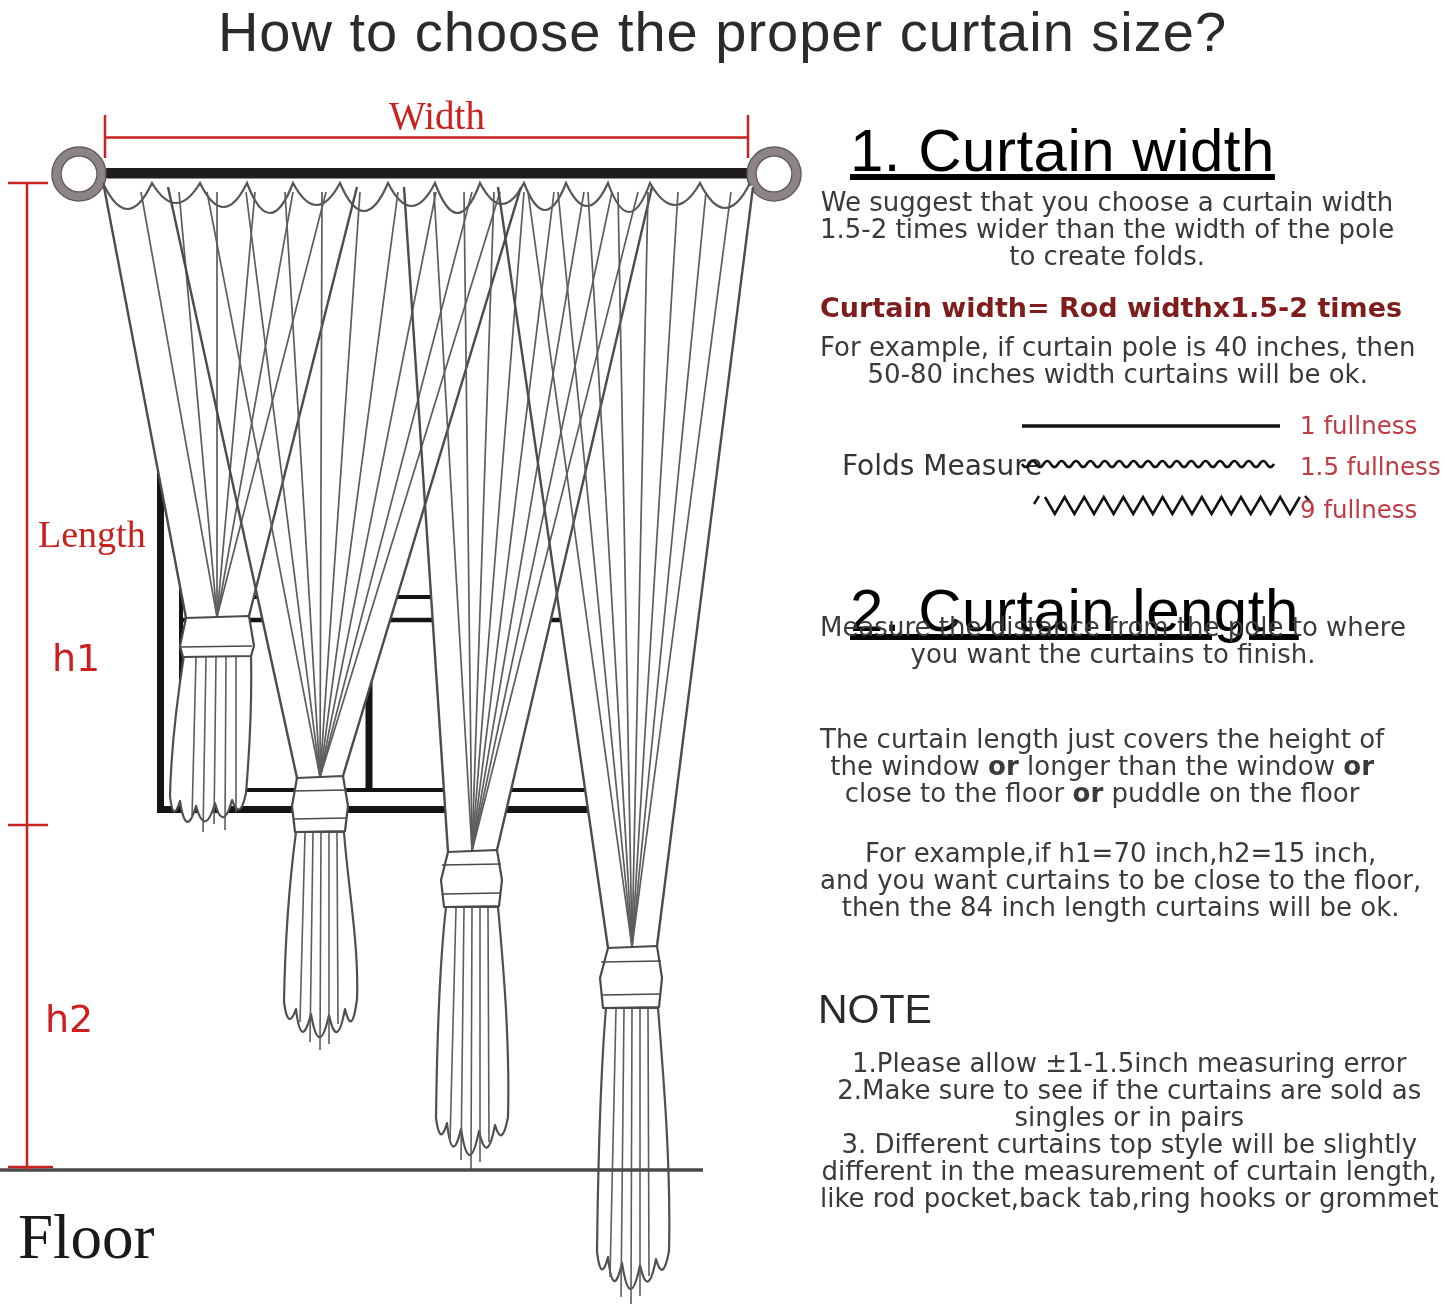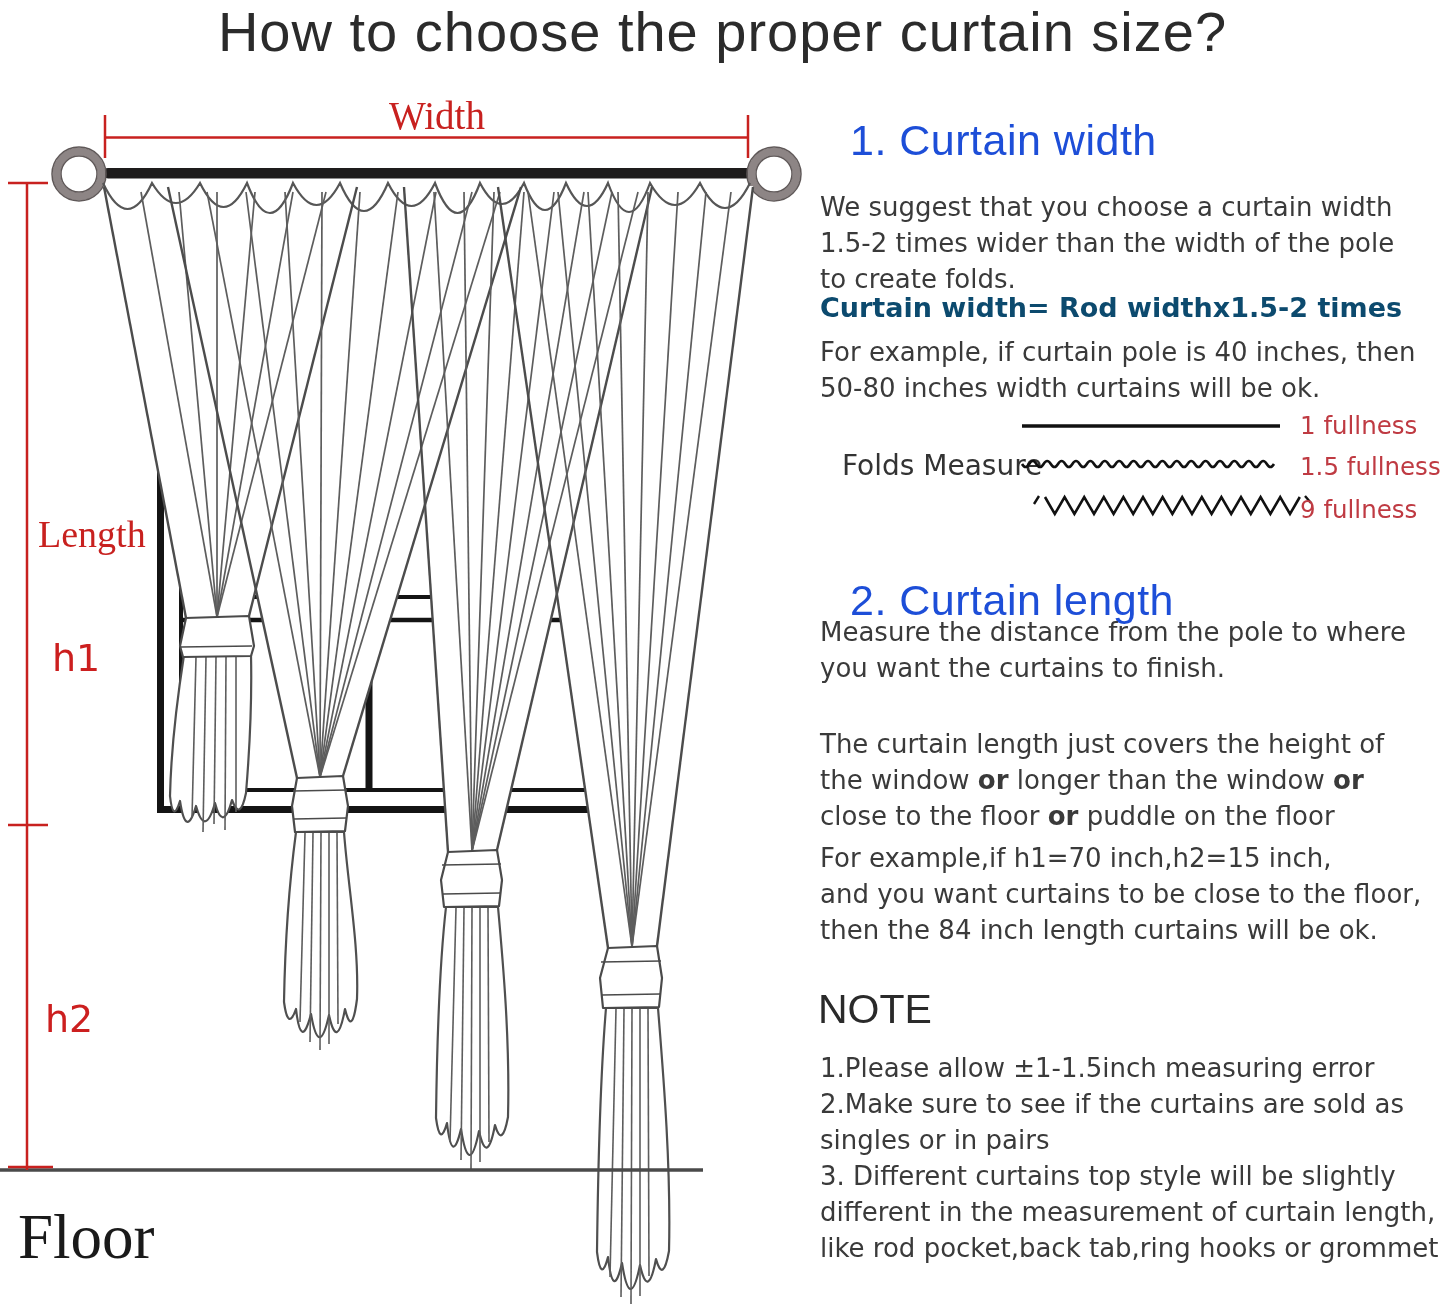--- a/index.html
+++ b/index.html
@@ -1,23 +1,23 @@
 <!DOCTYPE html>
 <html><head>
 <meta charset="utf-8">
 <style>
   html,body{margin:0;padding:0;}
   body{width:1445px;height:1314px;position:relative;background:#fff;overflow:hidden;
        font-family:"DejaVu Sans",sans-serif;}
   .abs{position:absolute;}
   #title{left:0;top:2px;width:1445px;text-align:center;color:#2b2b2b;
          font-family:"Liberation Sans",sans-serif;font-size:56px;letter-spacing:1px;line-height:60px;}
-  .h-section{font-family:"Liberation Sans",sans-serif;font-size:43px;color:#1d4ed8;letter-spacing:.5px;}
-  .body-text{font-size:26px;line-height:36px;color:#3a3a3a;white-space:pre;}
-  .formula{font-size:27px;font-weight:bold;color:#0c4a6e;white-space:pre;}
+  .h-section{font-family:"Liberation Sans",sans-serif;font-size:60px;color:#000000;letter-spacing:.5px;text-decoration:underline;}
+  .body-text{font-size:26px;line-height:27px;color:#3a3a3a;white-space:pre;text-align:center;}
+  .formula{font-size:27px;font-weight:bold;color:#7f1d1d;white-space:pre;}
   .note-h{font-family:"Liberation Sans",sans-serif;font-size:41px;color:#2a2a2a;}
   .full-label{font-size:24.5px;color:#bf3a42;white-space:pre;text-align:right;}
   .folds-label{font-size:28px;color:#333;}
   svg text{user-select:none;}
 </style>
 </head>
 <body>
 
 <div id="title" class="abs">How to choose the proper curtain size?</div>
 

